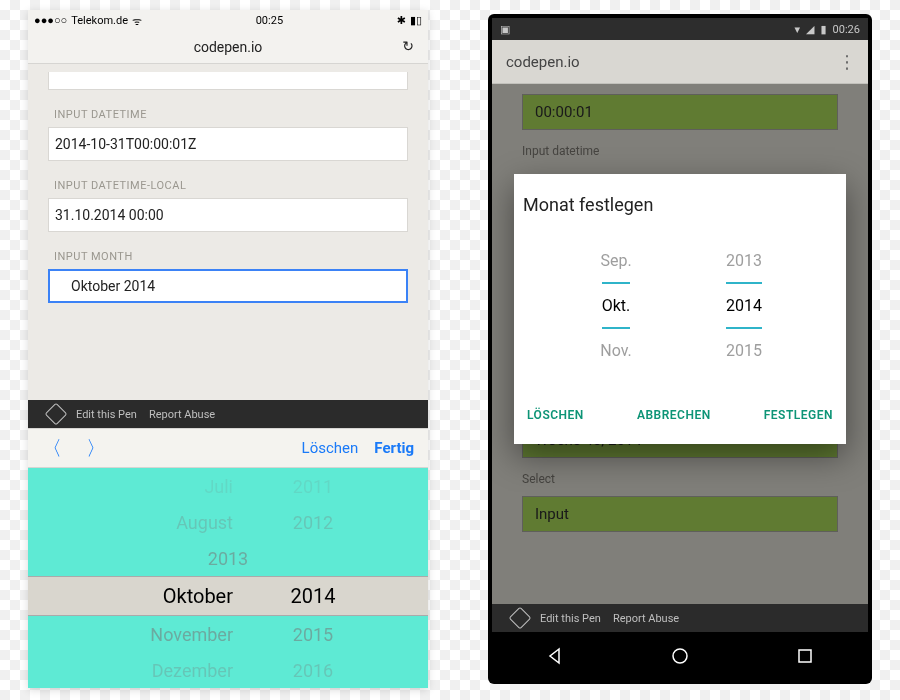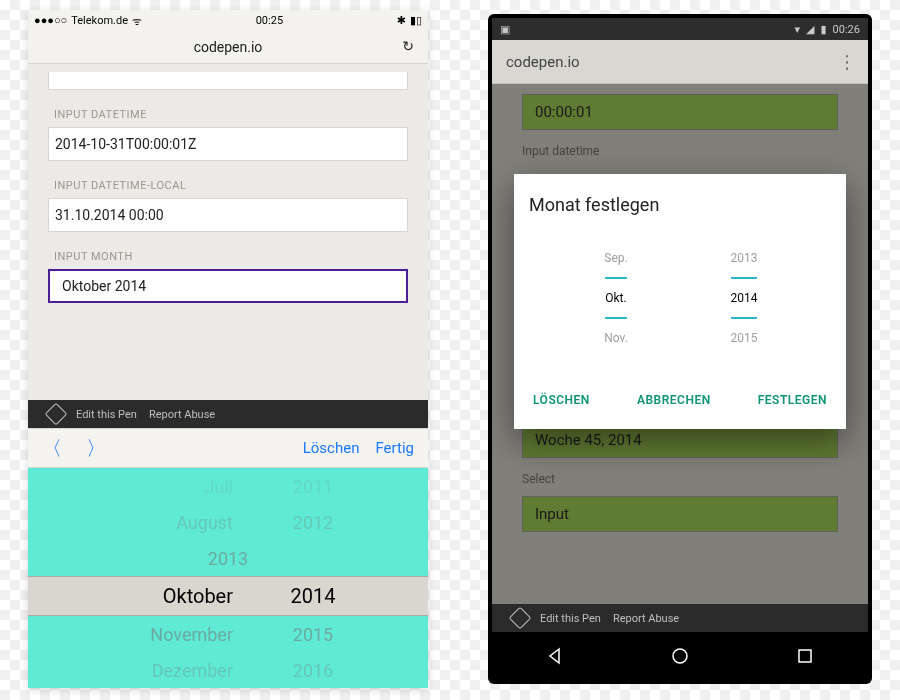--- a/index.html
+++ b/index.html
@@ -8,28 +8,28 @@
 .ios-status{height:20px;display:flex;align-items:center;justify-content:space-between;padding:0 6px;font-size:11px;color:#000}
 .ios-status-left{display:flex;align-items:center;gap:4px}
 .ios-status-right{display:flex;align-items:center;gap:4px}
 .ios-url{height:34px;display:flex;align-items:center;justify-content:center;position:relative;background:#f3f2ef;border-bottom:1px solid #d6d5d2}
 .ios-url span{font-size:14px;color:#222}
 .ios-refresh{position:absolute;right:14px;top:8px;font-size:16px;color:#444}
 .ios-content{background:#eceae6;padding:8px 12px 0;height:336px}
 .group-top{height:18px;background:#fff;border:1px solid #d9d7d3;border-top:none;margin:0 8px 0}
 .label{font-size:11px;letter-spacing:0.5px;color:#9a978f;margin:18px 4px 6px 14px;text-transform:uppercase}
 .ios-input{background:#fff;border:1px solid #d9d7d3;padding:8px 6px;margin:0 8px;font-size:14px;color:#222}
-.ios-input.selected{border:2px solid #4c1d95;padding:7px 12px}
+.ios-input.selected{border:2px solid #3b82f6;padding:7px 21px}
 .codepen-bar{height:28px;background:#2b2b2b;color:#bfbfbf;font-size:11px;display:flex;align-items:center;gap:12px;padding:0 20px}
 .codepen-logo{width:16px;height:16px;border:1.5px solid #bfbfbf;transform:rotate(45deg);border-radius:2px}
 .ios-toolbar{height:40px;background:#f4f3ef;border-top:1px solid #d6d5d2;border-bottom:1px solid #d6d5d2;display:flex;align-items:center;justify-content:space-between;padding:0 14px}
 .ios-toolbar-left{display:flex;gap:24px;font-size:20px;color:#1a7af8;font-weight:300}
 .ios-toolbar-right{display:flex;gap:16px;font-size:15px}
 .link-blue{color:#1a7af8}
-.link-blue.bold{font-weight:400}
+.link-blue.bold{font-weight:700}
 .ios-wheel{background:#5eead4;height:220px;position:relative;overflow:hidden}
 .wheel-row{display:flex;justify-content:center;gap:50px;height:36px;align-items:center;font-size:18px;color:#777}
 .wheel-row.sel{color:#000;font-size:20px;background:#d9d6ce;border-top:1px solid #aaa;border-bottom:1px solid #aaa;height:40px}
 .wheel-row.faded1{opacity:.55}
 .wheel-row.faded2{opacity:.3}
 .wheel-row.faded3{opacity:.15}
 .wheel-row span:first-child{width:120px;text-align:right}
 .wheel-row span:last-child{width:60px;text-align:center}
 
 .android-phone{position:absolute;right:28px;top:14px;width:384px;height:670px;background:#000;border-radius:6px;padding:4px}
@@ -38,25 +38,25 @@
 .android-status-right{display:flex;align-items:center;gap:6px}
 .android-url{height:44px;background:#d9d7d2;display:flex;align-items:center;justify-content:space-between;padding:0 14px;font-size:15px;color:#444;border-bottom:1px solid rgba(0,0,0,.1)}
 .android-dots{font-size:18px;color:#666;letter-spacing:-2px}
 .android-bg{position:absolute;inset:0;top:66px;bottom:48px;padding:0;filter:brightness(.78)}
 .a-group{border:1px solid #bdbbb5;background:#bef264;margin:10px 30px;padding:8px 12px;font-size:15px;color:#333}
 .a-label{font-size:12px;color:#8a877f;margin:14px 30px 4px}
 .codepen-bar.android{position:absolute;bottom:48px;left:0;right:0}
 .android-nav{position:absolute;bottom:0;left:0;right:0;height:48px;background:#000;display:flex;align-items:center;justify-content:space-around;color:#fff}
 .nav-btn{width:28px;height:28px;display:flex;align-items:center;justify-content:center}
 
-.android-dialog{position:absolute;left:22px;right:22px;top:156px;background:#fff;box-shadow:0 12px 32px rgba(0,0,0,.45);padding:20px 15px 8px}
+.android-dialog{position:absolute;left:22px;right:22px;top:156px;background:#fff;box-shadow:0 12px 32px rgba(0,0,0,.45);padding:20px 9px 8px}
 .dialog-title{font-size:18px;color:#222;margin-bottom:24px}
 .spinner-area{display:flex;justify-content:center;gap:48px;margin-bottom:20px}
 .spinner-col{display:flex;flex-direction:column;align-items:center;width:80px}
-.spinner-val{font-size:12px;color:#9e9e9e;padding:12px 0}
+.spinner-val{font-size:16px;color:#9e9e9e;padding:12px 0}
 .spinner-val.sel{color:#000;border-top:2px solid #2fb4c9;border-bottom:2px solid #2fb4c9}
 .dialog-actions{display:flex;justify-content:space-between;padding:8px 0 6px}
 .dialog-btn{font-size:12px;font-weight:600;letter-spacing:0.5px;color:#0d9476;padding:8px 4px}
 
 .overlay-dim{position:absolute;inset:0;top:66px;bottom:48px;background:rgba(0,0,0,.35)}
 </style>
 </head>
 <body>
 
 <div class="ios-phone">

